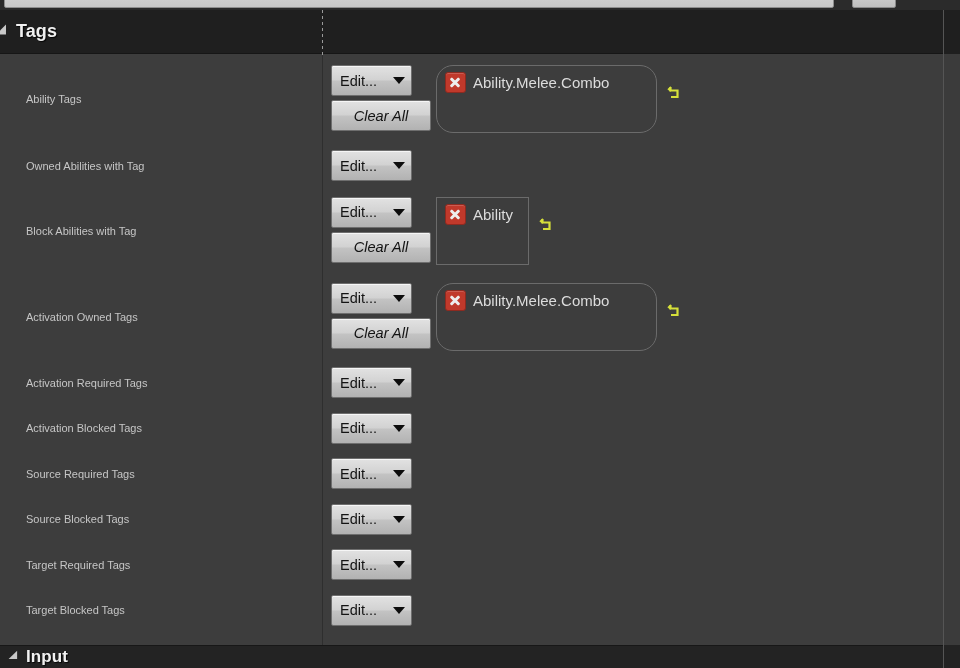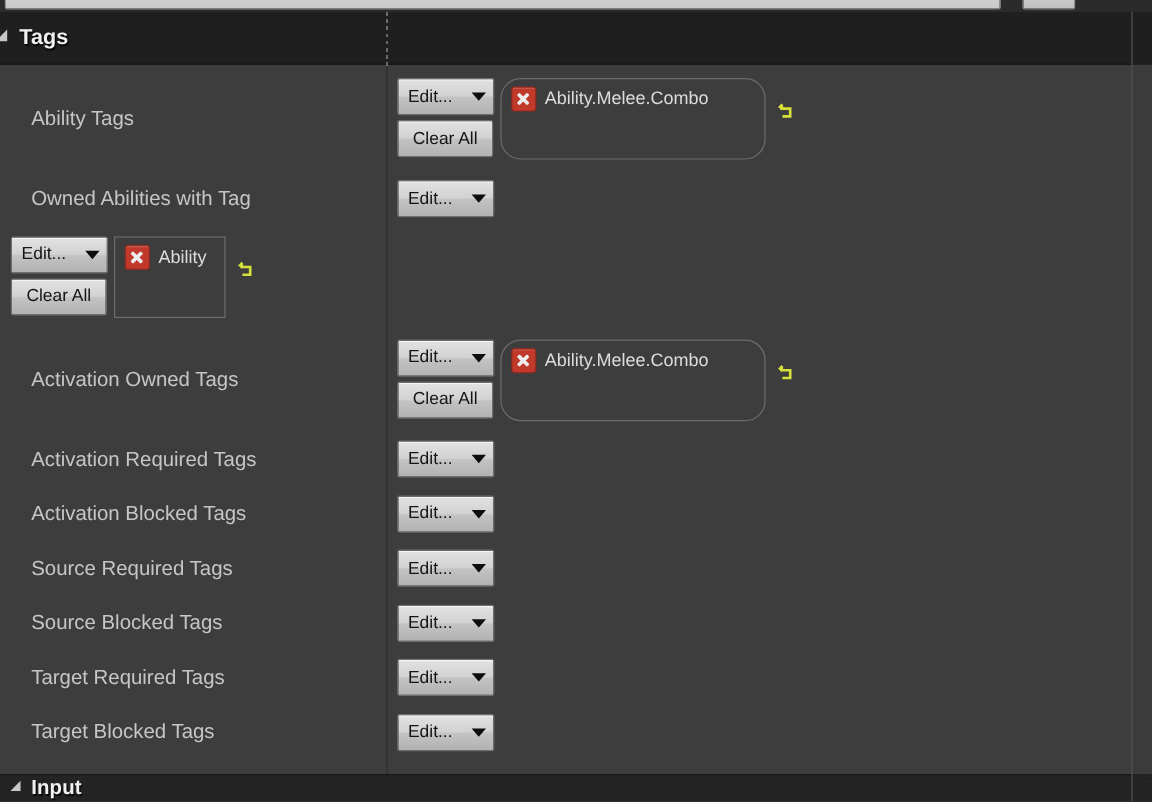--- a/index.html
+++ b/index.html
@@ -101,21 +101,21 @@
     width: 943px;
     display: flex;
     align-items: center;
   }
   .row-label {
     width: 322px;
     flex: 0 0 322px;
     padding-left: 26px;
     box-sizing: border-box;
     color: #c6c6c6;
-    font-size: 17px;
+    font-size: 11px;
     white-space: nowrap;
   }
   .row-value {
     flex: 1 1 auto;
     display: flex;
     align-items: flex-start;
     padding-left: 9px;
     box-sizing: border-box;
   }
 
@@ -158,21 +158,21 @@
   }
   .btn-edit .lbl { padding-left: 2px; }
   .caret {
     width: 0; height: 0;
     border-left: 6px solid transparent;
     border-right: 6px solid transparent;
     border-top: 7px solid #0d0d0d;
     margin-left: 4px;
   }
   .btn-clear {
-    width: 80px; height: 31px;
+    width: 100px; height: 31px; font-style: italic;
   }
 
   
   .tagbox {
     border: 1px solid #6b6b6b;
     background: #3d3d3d;
     box-sizing: border-box;
     padding: 6px 8px 0 8px;
     margin-left: 5px;
   }
@@ -315,20 +315,21 @@
       <div class="row-label">Owned Abilities with Tag</div>
       <div class="row-value">
         <div class="btn btn-edit">
           <span class="lbl">Edit...</span>
           <span class="caret"></span>
         </div>
       </div>
     </div>
 
     <div class="row" style="top:133px;height:85px;">
+      <div class="row-label">Block Abilities with Tag</div>
       <div class="row-value">
         <div class="btn-col">
           <div class="btn btn-edit">
             <span class="lbl">Edit...</span>
             <span class="caret"></span>
           </div>
           <div class="btn btn-clear">
             <span>Clear All</span>
           </div>
         </div>

